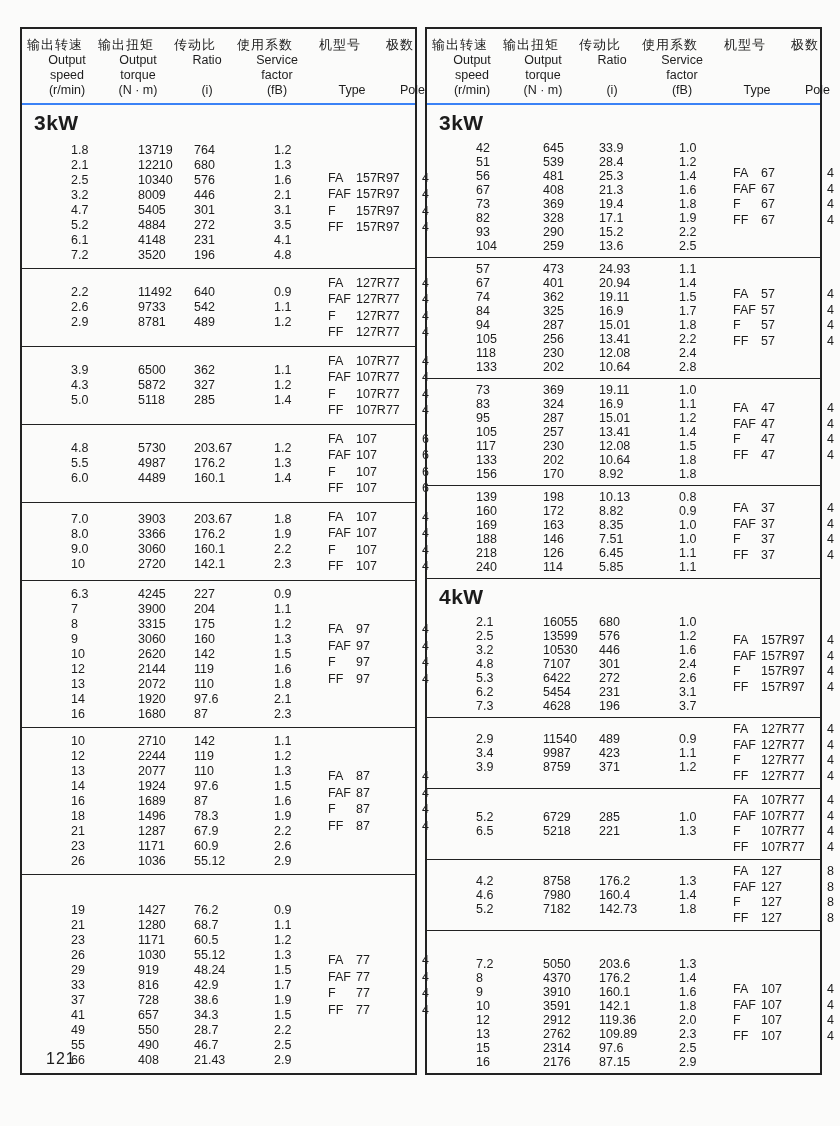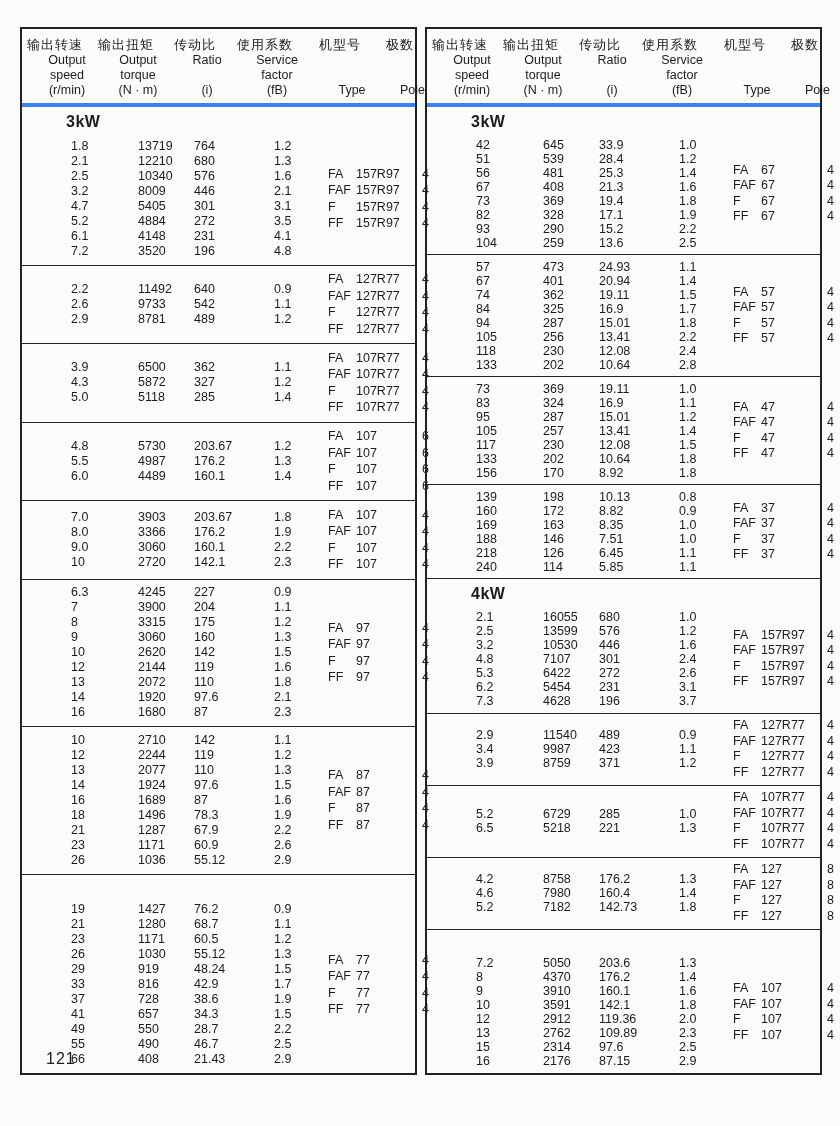--- a/index.html
+++ b/index.html
@@ -7,28 +7,28 @@
     position:relative; width:840px; height:1126px; margin:0 auto;
     background:#fbfbfa; overflow:hidden;
     font-family:"Liberation Sans","DejaVu Sans",sans-serif; color:#1c1c1c;
   }
   .tables { position:absolute; left:20px; top:27px; display:flex; gap:8px; }
   .tbox {
     width:397px; height:1048px; box-sizing:border-box;
     border:2px solid #222; display:flex; flex-direction:column; background:transparent;
   }
   
-  .thead { display:flex; border-bottom:4px solid #3b82f6; padding:7px 0 5px; flex:0 0 auto; }
+  .thead { display:flex; border-bottom:2px solid #3b82f6; padding:7px 0 5px; flex:0 0 auto; }
   .hcell { text-align:center; }
   .hc0 { width:66px; } .hc1 { width:76px;text-align:center; } .hc2 { width:62px; }
   .hc3 { width:78px; } .hc4 { width:72px; } .hc5 { width:38px;text-align:right; }
   .hzh { font-size:13px; line-height:17px; letter-spacing:1px; white-space:nowrap; }
   .hen { font-size:12.5px; line-height:15px; white-space:nowrap;margin-left:24px; }
   
-  .sec-title { flex:0 0 auto; font-size:16px; font-weight:bold; padding:6px 0 2px 12px; letter-spacing:.5px;margin-left:32px; }
+  .sec-title { flex:0 0 auto; font-size:21px; font-weight:bold; padding:6px 0 2px 12px; letter-spacing:.5px; }
   
   .group {
     flex:1 1 auto; display:flex; align-items:center;
     padding:4px 0; border-bottom:1.5px solid #222; box-sizing:border-box;
   }
   .group:last-child { border-bottom:none;margin-top:22px; }
   .gdata { width:277px; flex:0 0 auto;padding-left:29px; }
   .drow { display:flex; font-size:12.5px; line-height:15px; }
   .lh14 .drow { line-height:14px; }
   .dcell { display:block; white-space:nowrap; }

